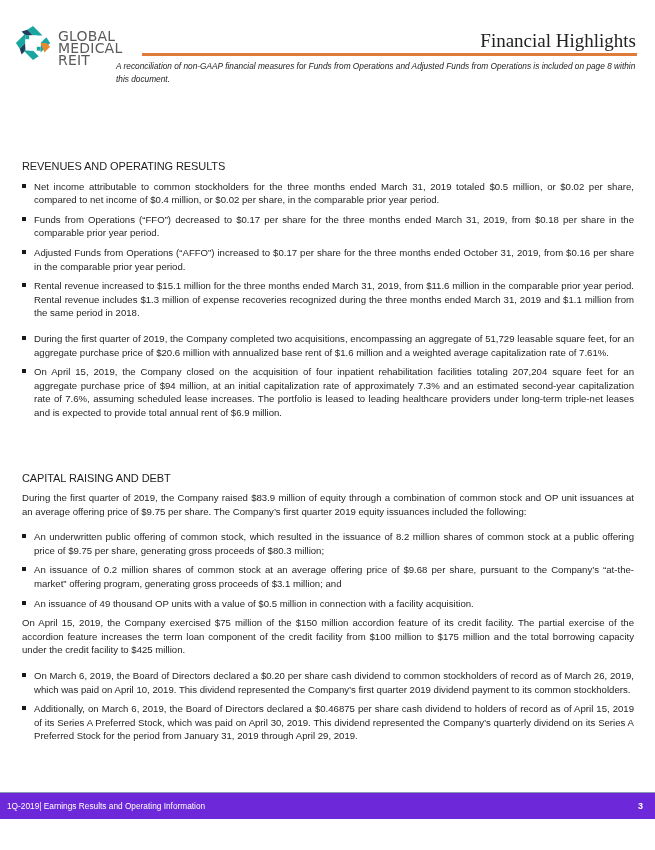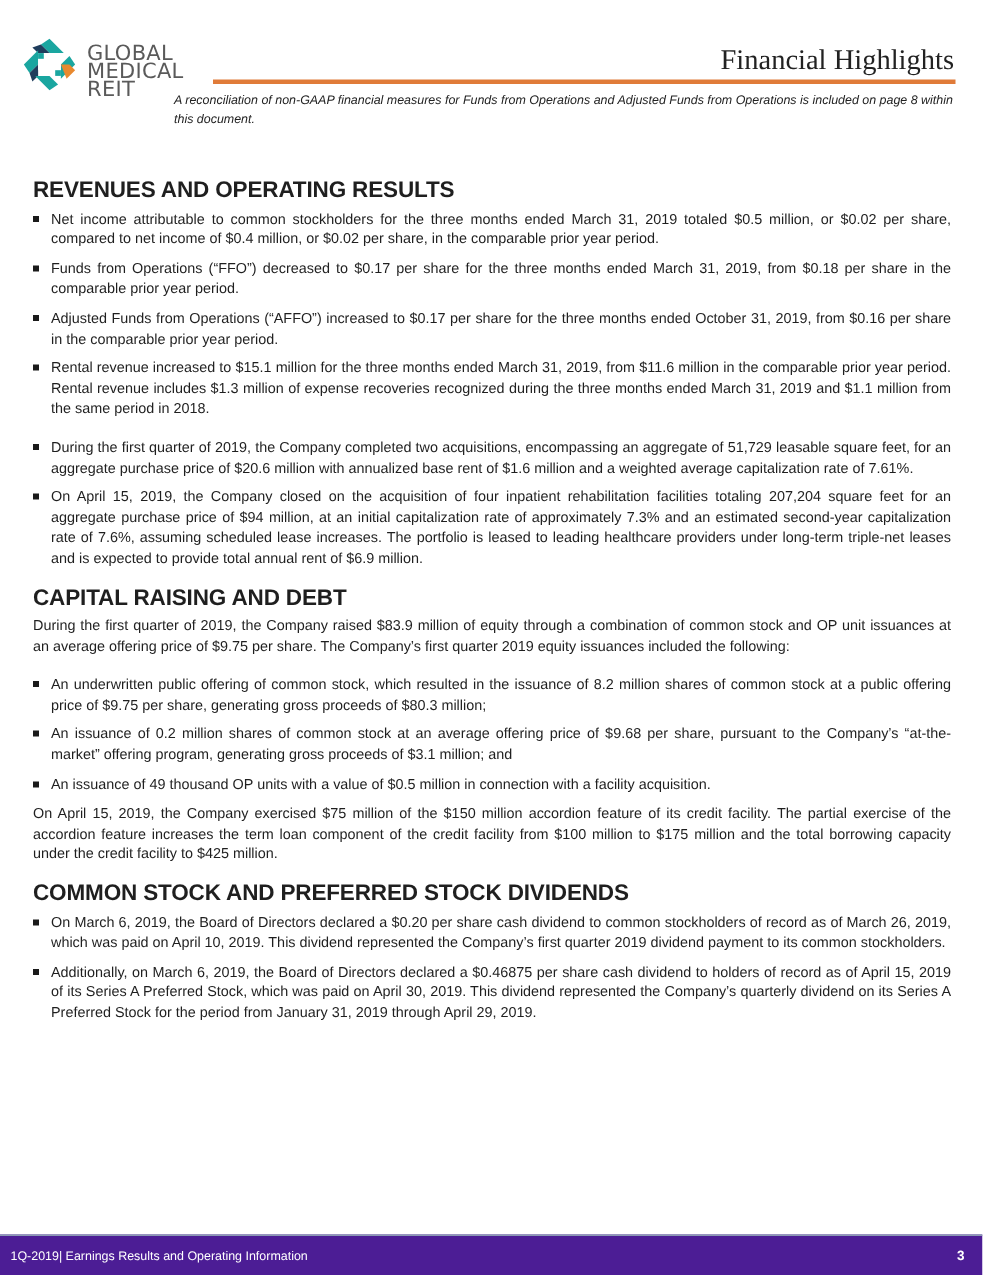--- a/index.html
+++ b/index.html
@@ -8,28 +8,28 @@
 
     .header { position: absolute; left: 0; top: 0; width: 655px; height: 100px; }
     .logo { position: absolute; left: 14px; top: 22px; width: 130px; height: 40px; }
     .logo-mark { position: absolute; left: 0; top: 2px; width: 38px; height: 38px; }
     .logo-text { position: absolute; left: 44px; top: 8px; font-size: 14px; line-height: 12px; color: #5a5a5a; letter-spacing: 0.2px; font-family: "DejaVu Sans", sans-serif; }
     .title { position: absolute; right: 19px; top: 30px; font-size: 19px; color: #222; font-family: Liberation Serif, serif; }
     .rule { position: absolute; left: 142px; top: 53px; width: 495px; height: 3px; background: #e07b39; }
     .subtitle { position: absolute; right: 19px; top: 60px; width: 520px; font-size: 8.3px; line-height: 12.5px; font-style: italic; color: #222; }
 
     .content { position: absolute; left: 22px; top: 120px; width: 612px; font-size: 9.6px; line-height: 13.6px; color: #1f1f1f; }
-    .section-heading { font-weight: bold; font-size: 15px; margin-bottom: 6px; letter-spacing: -0.1px; }
+    .section-heading { font-weight: normal; font-size: 11px; margin-bottom: 6px; letter-spacing: -0.1px; margin-top: 40px; }
     .para { text-align: justify; margin-bottom: 6px; }
     ul.bullets { list-style: none; }
     ul.bullets li { position: relative; padding-left: 12px; text-align: justify; margin-bottom: 6px; }
     ul.bullets li .bullet { position: absolute; left: 0; top: 4px; width: 4px; height: 4px; background: #1a1a1a; }
     .gap { height: 6px; }
 
-    .footer { position: absolute; left: 0; top: 823px; width: 655px; height: 27px; background: #4c1d95; border-top: 1px solid #8a9ab3; }
+    .footer { position: absolute; left: 0; top: 792px; width: 655px; height: 27px; background: #6d28d9; border-top: 1px solid #8a9ab3; }
     .footer-left { position: absolute; left: 7px; top: 8px; font-size: 8.3px; color: #ffffff; }
     .footer-right { position: absolute; right: 12px; top: 8px; font-size: 9px; color: #ffffff; font-weight: bold; }
   </style>
 </head>
 <body>
 
 <div class="header">
   <div class="logo">
     <svg class="logo-mark" viewBox="0 0 40 40">
       <polygon points="20,2 30,12 20,12 14,6" fill="#1aa6a0"></polygon>
@@ -82,21 +82,20 @@
     <ul class="bullets">
       <li><span class="bullet"></span><span>An underwritten public offering of common stock, which resulted in the issuance of 8.2 million shares of common stock at a public offering price of $9.75 per share, generating gross proceeds of $80.3 million;</span></li>
       <li><span class="bullet"></span><span>An issuance of 0.2 million shares of common stock at an average offering price of $9.68 per share, pursuant to the Company’s “at-the-market” offering program, generating gross proceeds of $3.1 million; and</span></li>
       <li><span class="bullet"></span><span>An issuance of 49 thousand OP units with a value of $0.5 million in connection with a facility acquisition.</span></li>
     </ul>
     <p class="para">On April 15, 2019, the Company exercised $75 million of the $150 million accordion feature of its credit facility. The partial exercise of the accordion feature increases the term loan component of the credit facility from $100 million to $175 million and the total borrowing capacity under the credit facility to $425 million.</p>
   </div>
   <div class="gap"></div>
 
   <div>
-    <div class="section-heading">COMMON STOCK AND PREFERRED STOCK DIVIDENDS</div>
     <ul class="bullets">
       <li><span class="bullet"></span><span>On March 6, 2019, the Board of Directors declared a $0.20 per share cash dividend to common stockholders of record as of March 26, 2019, which was paid on April 10, 2019. This dividend represented the Company’s first quarter 2019 dividend payment to its common stockholders.</span></li>
       <li><span class="bullet"></span><span>Additionally, on March 6, 2019, the Board of Directors declared a $0.46875 per share cash dividend to holders of record as of April 15, 2019 of its Series A Preferred Stock, which was paid on April 30, 2019. This dividend represented the Company’s quarterly dividend on its Series A Preferred Stock for the period from January 31, 2019 through April 29, 2019.</span></li>
     </ul>
   </div>
 </div>
 
 <div class="footer">
   <div class="footer-left">1Q-2019| Earnings Results and Operating Information</div>
   <div class="footer-right">3</div>

